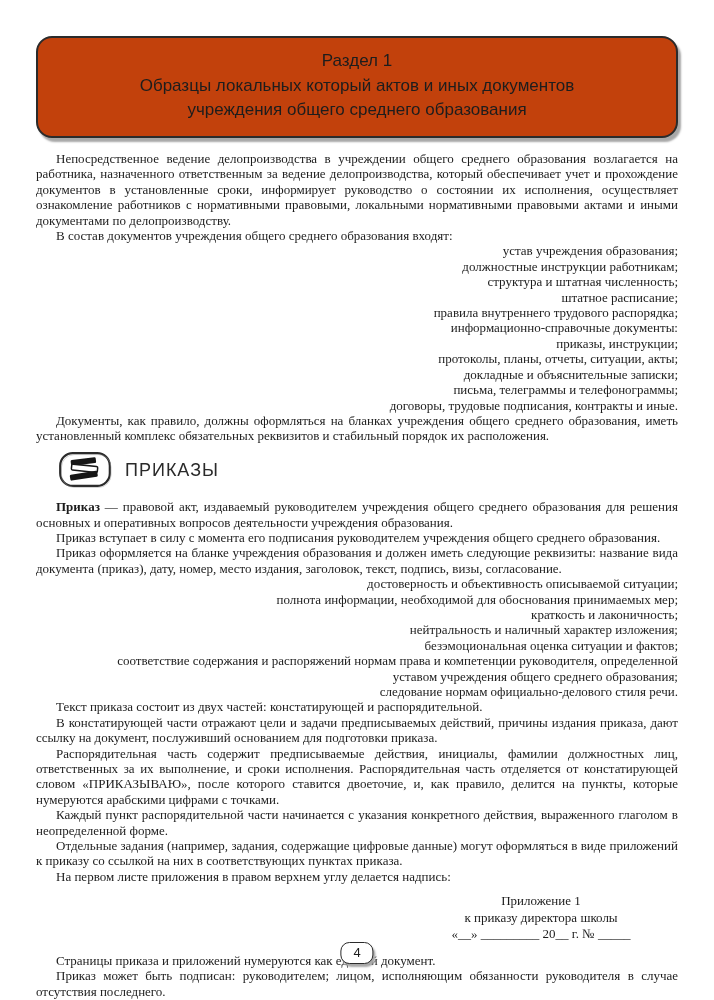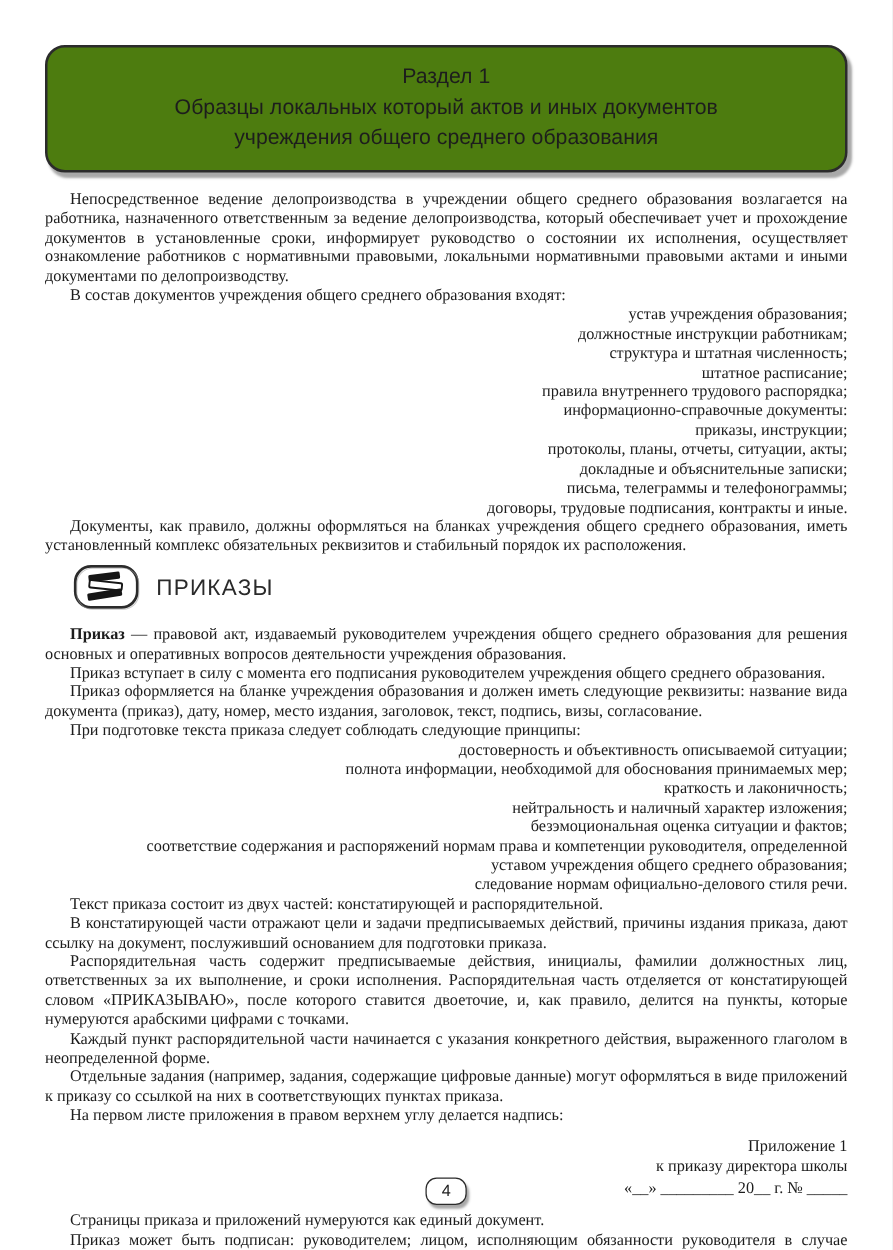--- a/index.html
+++ b/index.html
@@ -15,21 +15,21 @@
     overflow:hidden;
   }
   
   .header-box{
     border:2px solid #2b2b2b;
     border-radius:16px;
     box-shadow:3px 4px 2px #a8a8a8;
     padding:10px 14px 14px 14px;
     text-align:center;
     font-family:"Liberation Sans", sans-serif;
-    background:#4d7c0f;
+    background:#c2410c;
     margin-bottom:13px;
   }
   .header-box .section-no{
     font-size:17px;line-height:26px;color:#1d1d1d;
   }
   .header-box .section-title{
     font-size:17px;line-height:24px;color:#1d1d1d;
   }
   
   .body-text{font-size:13px;line-height:15.4px;text-align:justify;}
@@ -44,21 +44,21 @@
     margin:7px 0 8px 22px;
   }
   .section-head .icon-wrap{flex:0 0 auto;display:block;}
   .section-head .label{
     font-family:"Liberation Sans", sans-serif;
     font-size:18px;letter-spacing:1px;color:#2a2a2a;
   }
   
   .annex{
     margin:9px 0 10px 368px;
-    text-align:right;
+    text-align:center;
     font-size:13px;line-height:16.5px;
   }
   .annex div{white-space:nowrap;}
   
   .page-num{
     position:absolute;left:50%;bottom:36px;transform:translateX(-50%);
     border:1.7px solid #2b2b2b;
     border-radius:9px;
     box-shadow:2px 3px 2px #a8a8a8;
     background:#fff;
@@ -110,21 +110,20 @@
             <rect x="14" y="26" width="33" height="7" rx="1.5" fill="#161616" transform="rotate(-9 30 29)"></rect>
           </g>
         </svg>
       </span>
       <span class="label">ПРИКАЗЫ</span>
     </div>
 
     <p class="para"><b>Приказ</b><span> — правовой акт, издаваемый руководителем учреждения общего среднего образования для решения основных и оперативных вопросов деятельности учреждения образования.</span></p>
     <p class="para">Приказ вступает в силу с момента его подписания руководителем учреждения общего среднего образования.</p>
     <p class="para">Приказ оформляется на бланке учреждения образования и должен иметь следующие реквизиты: название вида документа (приказ), дату, номер, место издания, заголовок, текст, подпись, визы, согласование.</p>
-    <p class="para">При подготовке текста приказа следует соблюдать следующие принципы:</p>
 
     <div>
       <div class="li">достоверность и объективность описываемой ситуации;</div>
       <div class="li">полнота информации, необходимой для обоснования принимаемых мер;</div>
       <div class="li">краткость и лаконичность;</div>
       <div class="li">нейтральность и наличный характер изложения;</div>
       <div class="li">безэмоциональная оценка ситуации и фактов;</div>
       <div class="li">соответствие содержания и распоряжений нормам права и компетенции руководителя, определенной уставом учреждения общего среднего образования;</div>
       <div class="li">следование нормам официально-делового стиля речи.</div>
     </div>

